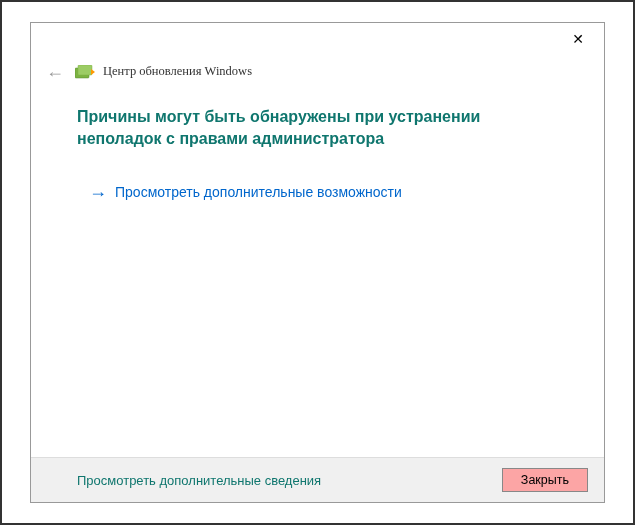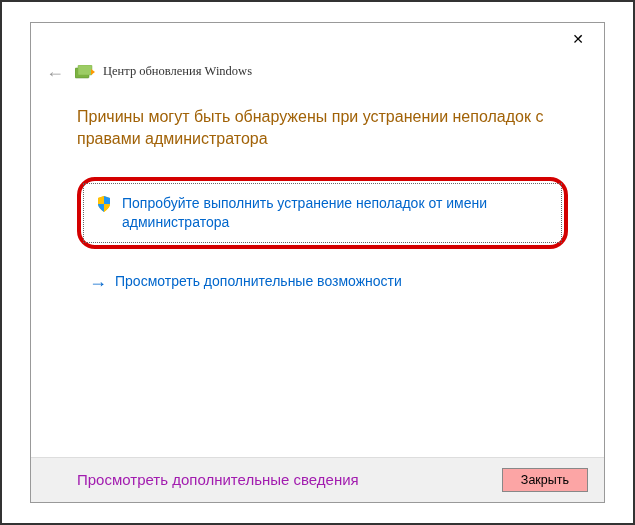--- a/index.html
+++ b/index.html
@@ -62,22 +62,22 @@
     font-size: 12.5px;
     color: #333;
     font-family: Liberation Serif, serif;
   }
   .content {
     flex: 1;
     padding: 14px 36px 10px 46px;
   }
   .heading {
     font-size: 16px;
-    color: #a16207;
-    font-weight: 400;
+    color: #0f766e;
+    font-weight: 700;
     line-height: 1.35;
     margin-bottom: 28px;
   }
   .highlight-box {
     border: 4px solid #d40000;
     border-radius: 18px;
     padding: 2px;
     margin-bottom: 18px;
   }
   .admin-option {
@@ -117,22 +117,22 @@
   .footer {
     border-top: 1px solid #ddd;
     padding: 10px 16px 10px 46px;
     display: flex;
     align-items: center;
     justify-content: space-between;
     background: #f0f0f0;
   }
   .footer-left {}
   .footer-link {
-    color: #a21caf;
-    font-size: 15px;
+    color: #0f766e;
+    font-size: 13px;
     cursor: pointer;
   }
   .close-action-btn {
     background: #fca5a5;
     border: 1px solid #888;
     padding: 4px 18px;
     font-size: 12.5px;
     cursor: pointer;
     font-family: inherit;
   }
@@ -158,34 +158,20 @@
         <rect x="3" y="0" width="14" height="10" rx="1" fill="#9ccc65" stroke="#7cb342" stroke-width="0.5"></rect>
         <path d="M16 4 L20 7 L16 10 Z" fill="#ff9800"></path>
       </svg>
     </div>
     <div class="header-title">Центр обновления Windows</div>
   </div>
 
   <div class="content">
     <h2 class="heading">Причины могут быть обнаружены при устранении неполадок с правами администратора</h2>
 
-    <div class="highlight-box">
-      <div class="admin-option">
-        <span class="shield-icon">
-          <svg width="16" height="16" viewBox="0 0 16 16">
-            <path d="M8 0 L14 2 L14 8 C14 12 8 16 8 16 C8 16 2 12 2 8 L2 2 Z" fill="#ffc107"></path>
-            <path d="M8 0 L14 2 L14 8 L8 8 Z" fill="#2196f3"></path>
-            <path d="M8 8 L8 16 C8 16 2 12 2 8 L8 8 Z" fill="#2196f3"></path>
-            <path d="M8 0 L8 8 L2 8 L2 2 Z" fill="#ffc107"></path>
-            <path d="M8 8 L14 8 C14 12 8 16 8 16 L8 8 Z" fill="#ffc107"></path>
-          </svg>
-        </span>
-        <div class="admin-text">Попробуйте выполнить устранение неполадок от имени администратора</div>
-      </div>
-    </div>
 
     <div class="secondary-option">
       <span class="arrow-icon">→</span>
       <div class="secondary-text">Просмотреть дополнительные возможности</div>
     </div>
   </div>
 
   <div class="footer">
     <div class="footer-left">
       <span class="footer-link">Просмотреть дополнительные сведения</span>

